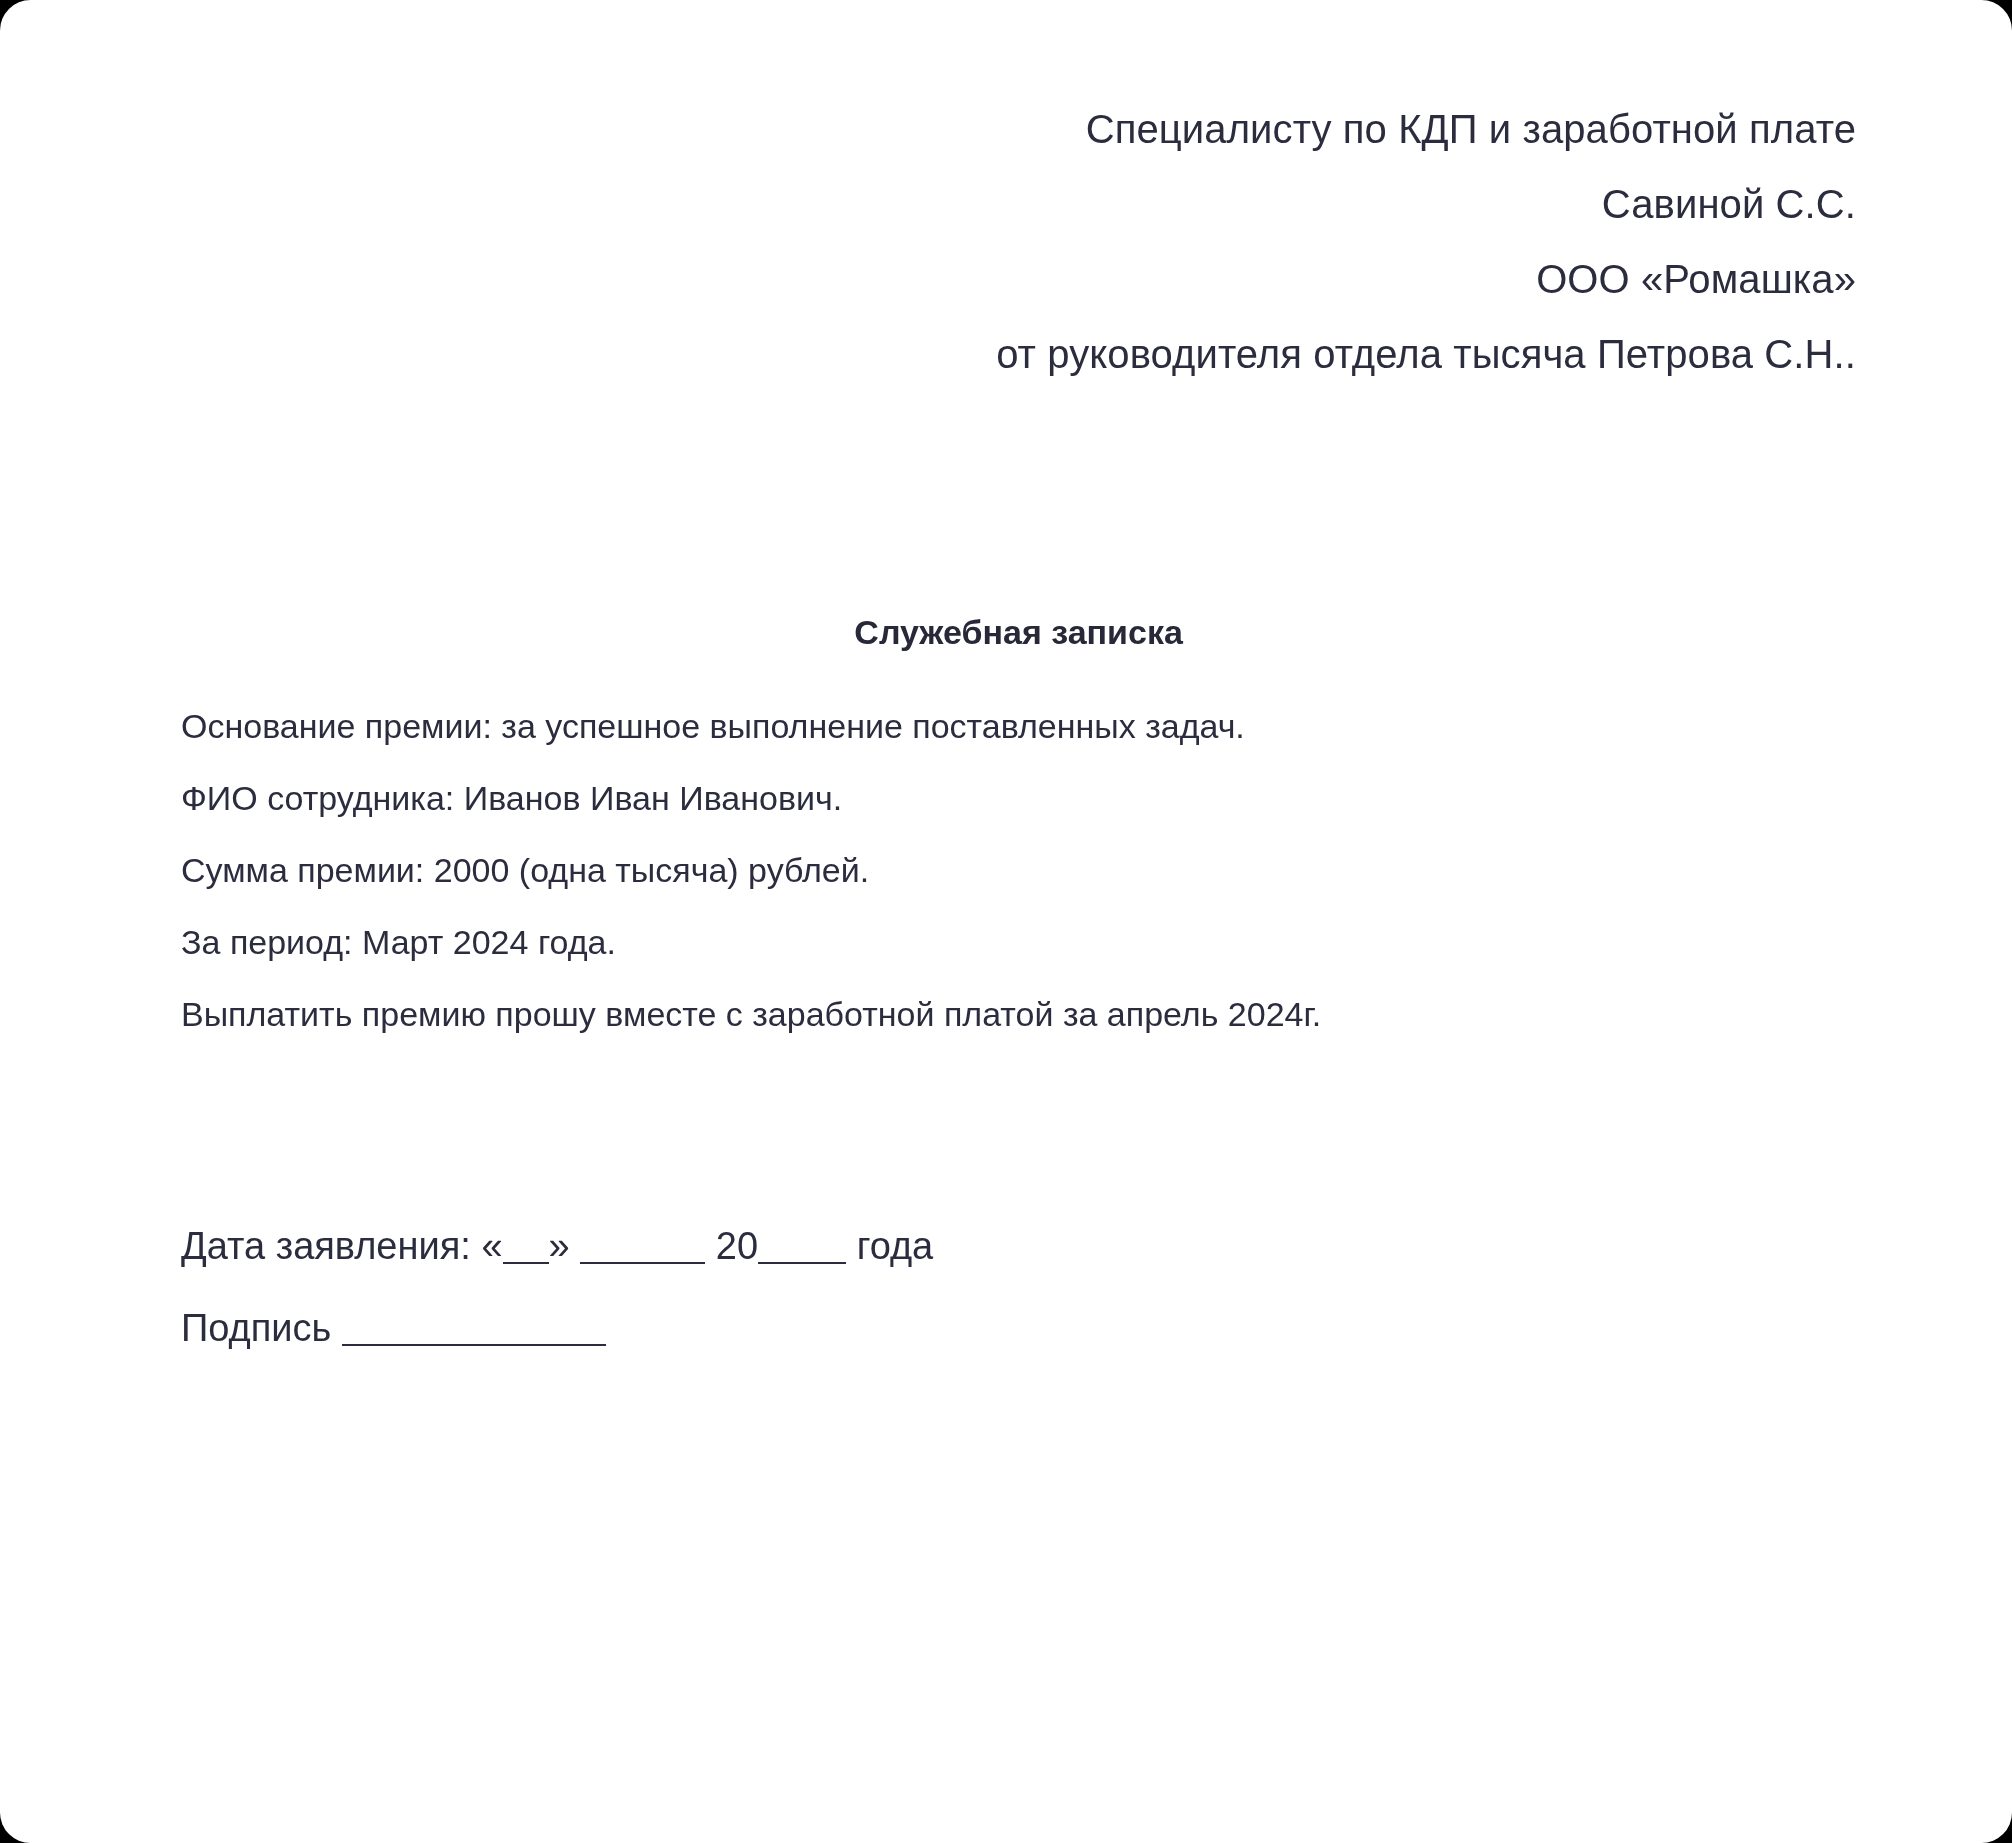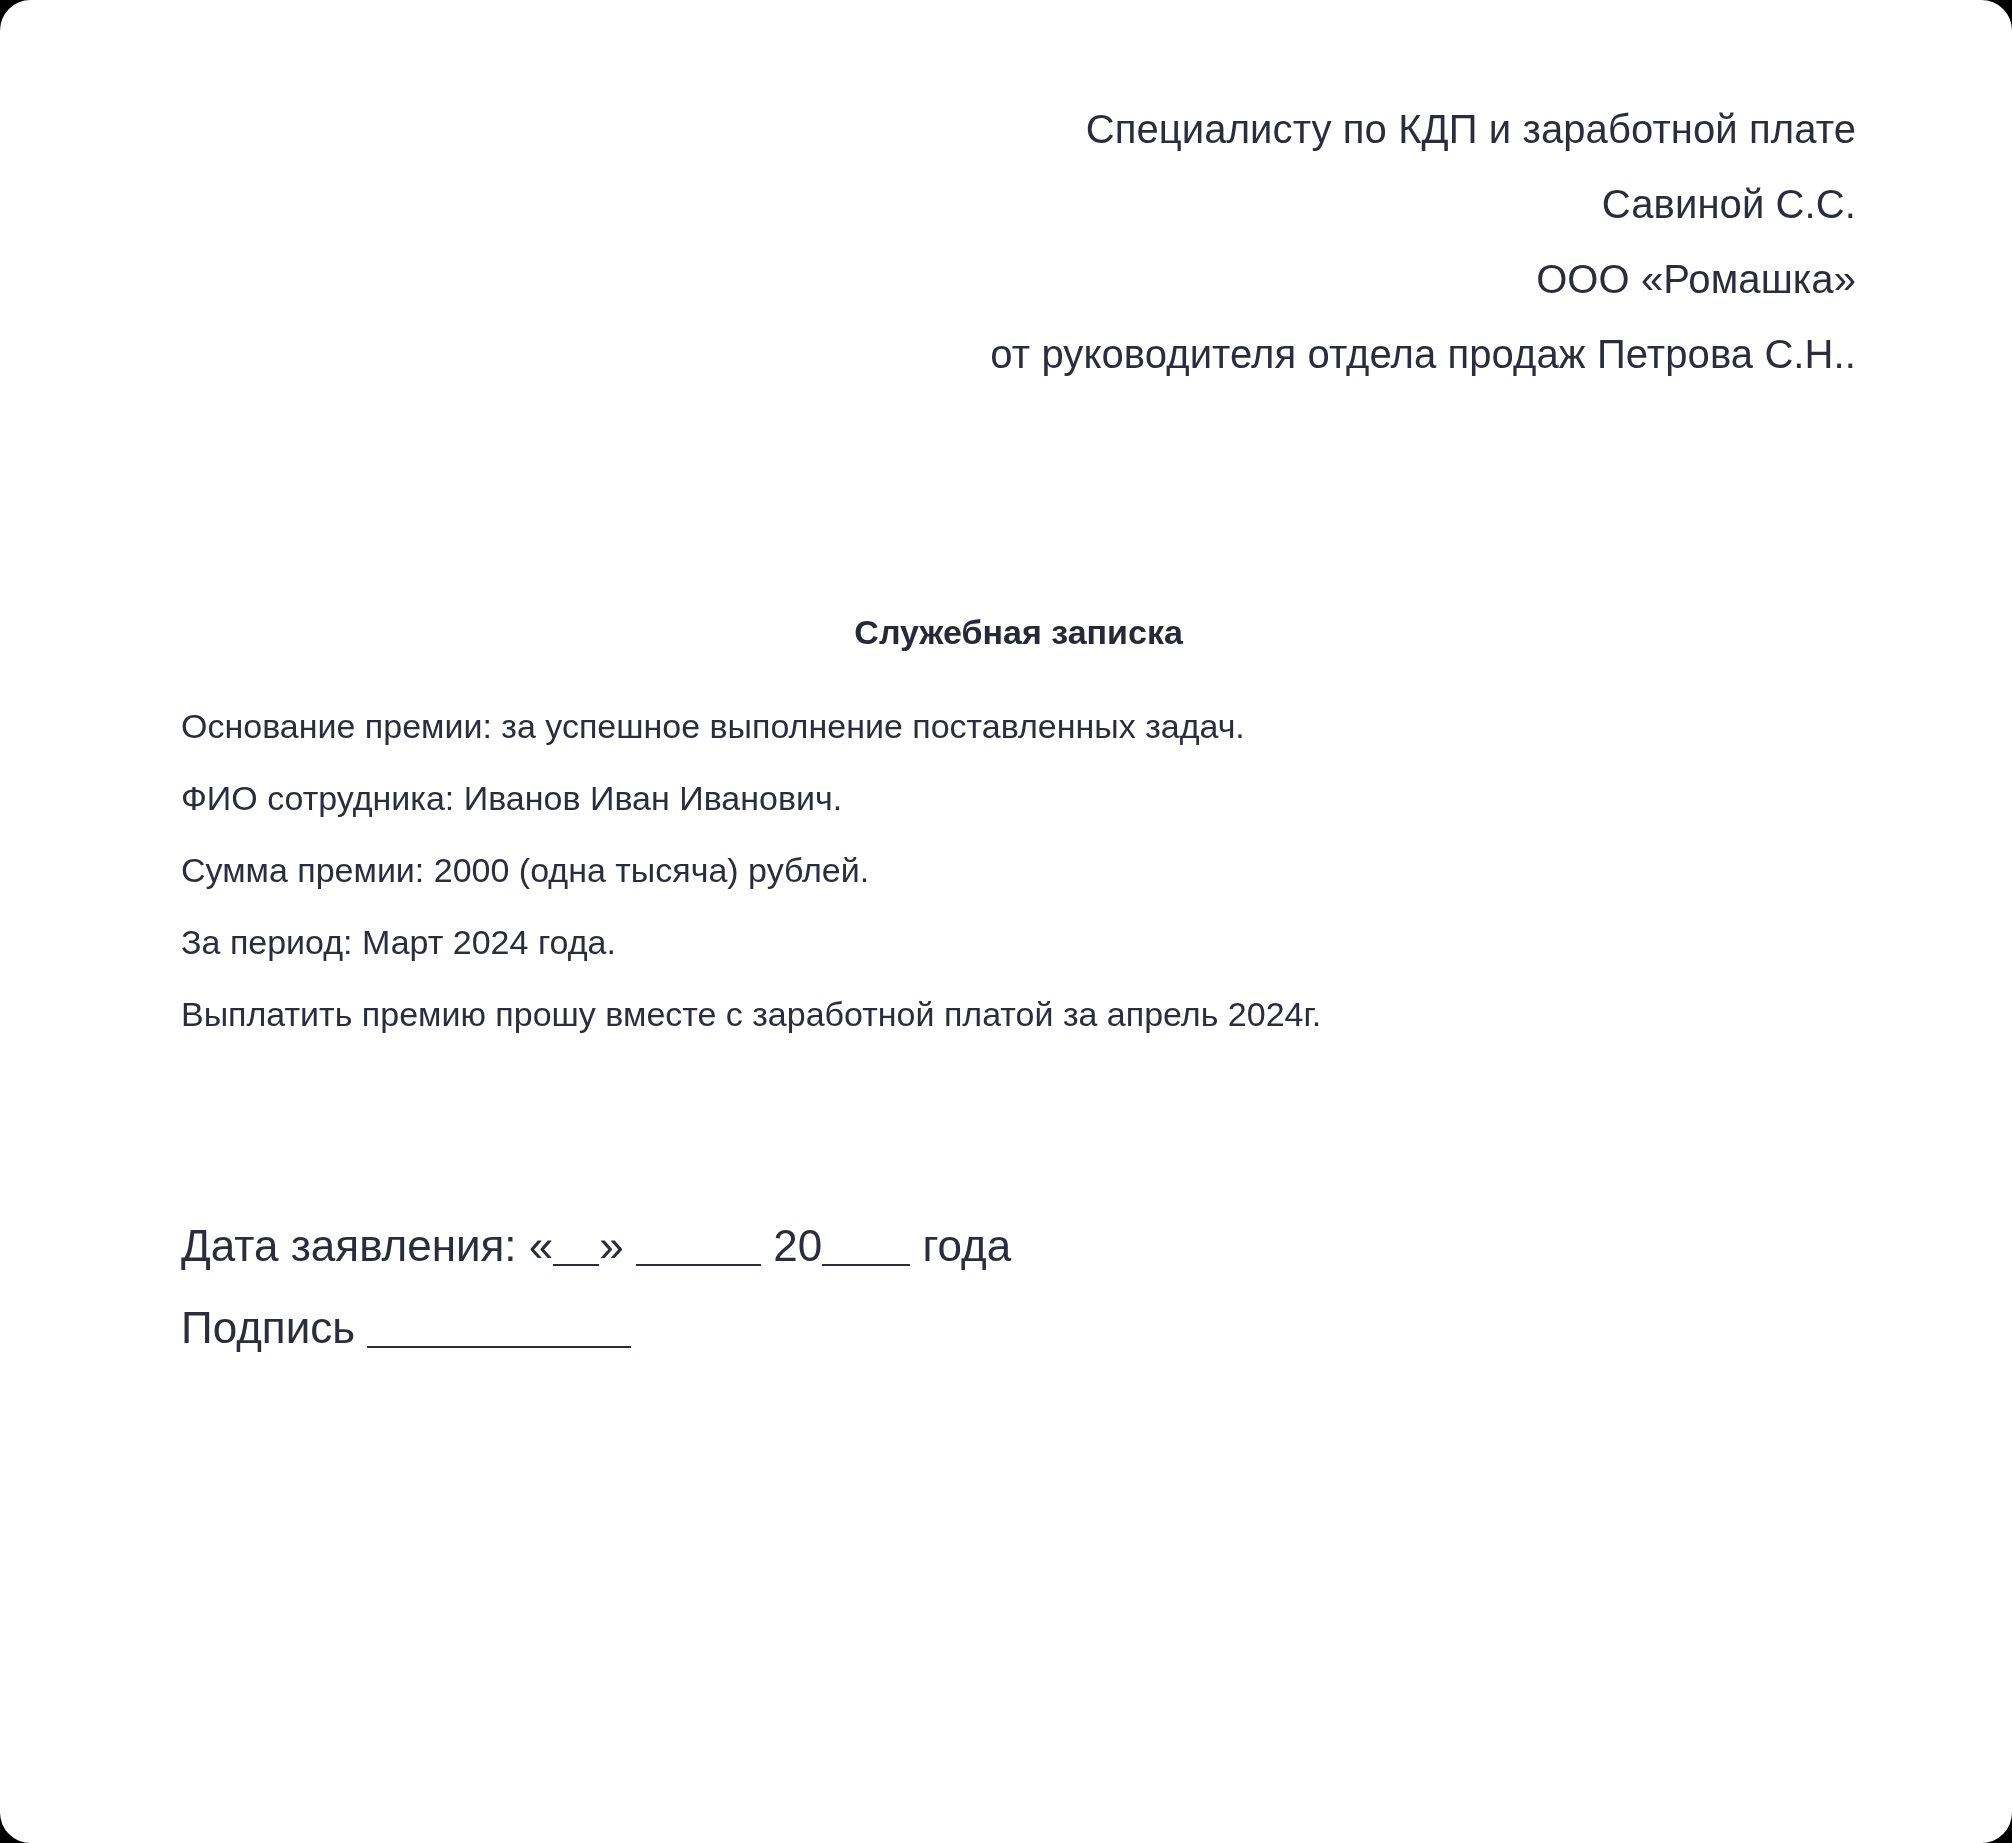--- a/index.html
+++ b/index.html
@@ -78,21 +78,21 @@
 
   
   .footer-block {
     position: absolute;
     top: 1223px;
     left: 181px;
     width: 1187px;
   }
 
   .footer-line {
-    font-size: 44px;
+    font-size: 38px;
     line-height: 46px;
     white-space: nowrap;
     color: #2b2d3e;
   }
 
   .footer-line.signature-line {
     margin-top: 36px;
   }
 
   .fill-blank {
@@ -108,21 +108,21 @@
 </style>
 </head>
 <body>
 
 <div class="document-sheet">
 
   <div class="addressee-block">
     <div class="addressee-line">Специалисту по КДП и заработной плате</div>
     <div class="addressee-line">Савиной С.С.</div>
     <div class="addressee-line">ООО «Ромашка»</div>
-    <div class="addressee-line">от руководителя отдела продаж Петрова С.Н..</div>
+    <div class="addressee-line">от руководителя отдела тысяча Петрова С.Н..</div>
   </div>
 
   <div class="document-title">Служебная записка</div>
 
   <div class="body-block">
     <div class="body-paragraph">Основание премии: за успешное выполнение поставленных задач.</div>
     <div class="body-paragraph">ФИО сотрудника: Иванов Иван Иванович.</div>
     <div class="body-paragraph">Сумма премии: 2000 (одна тысяча) рублей.</div>
     <div class="body-paragraph">За период: Март 2024 года.</div>
     <div class="body-paragraph">Выплатить премию прошу вместе с заработной платой за апрель 2024г.</div>

